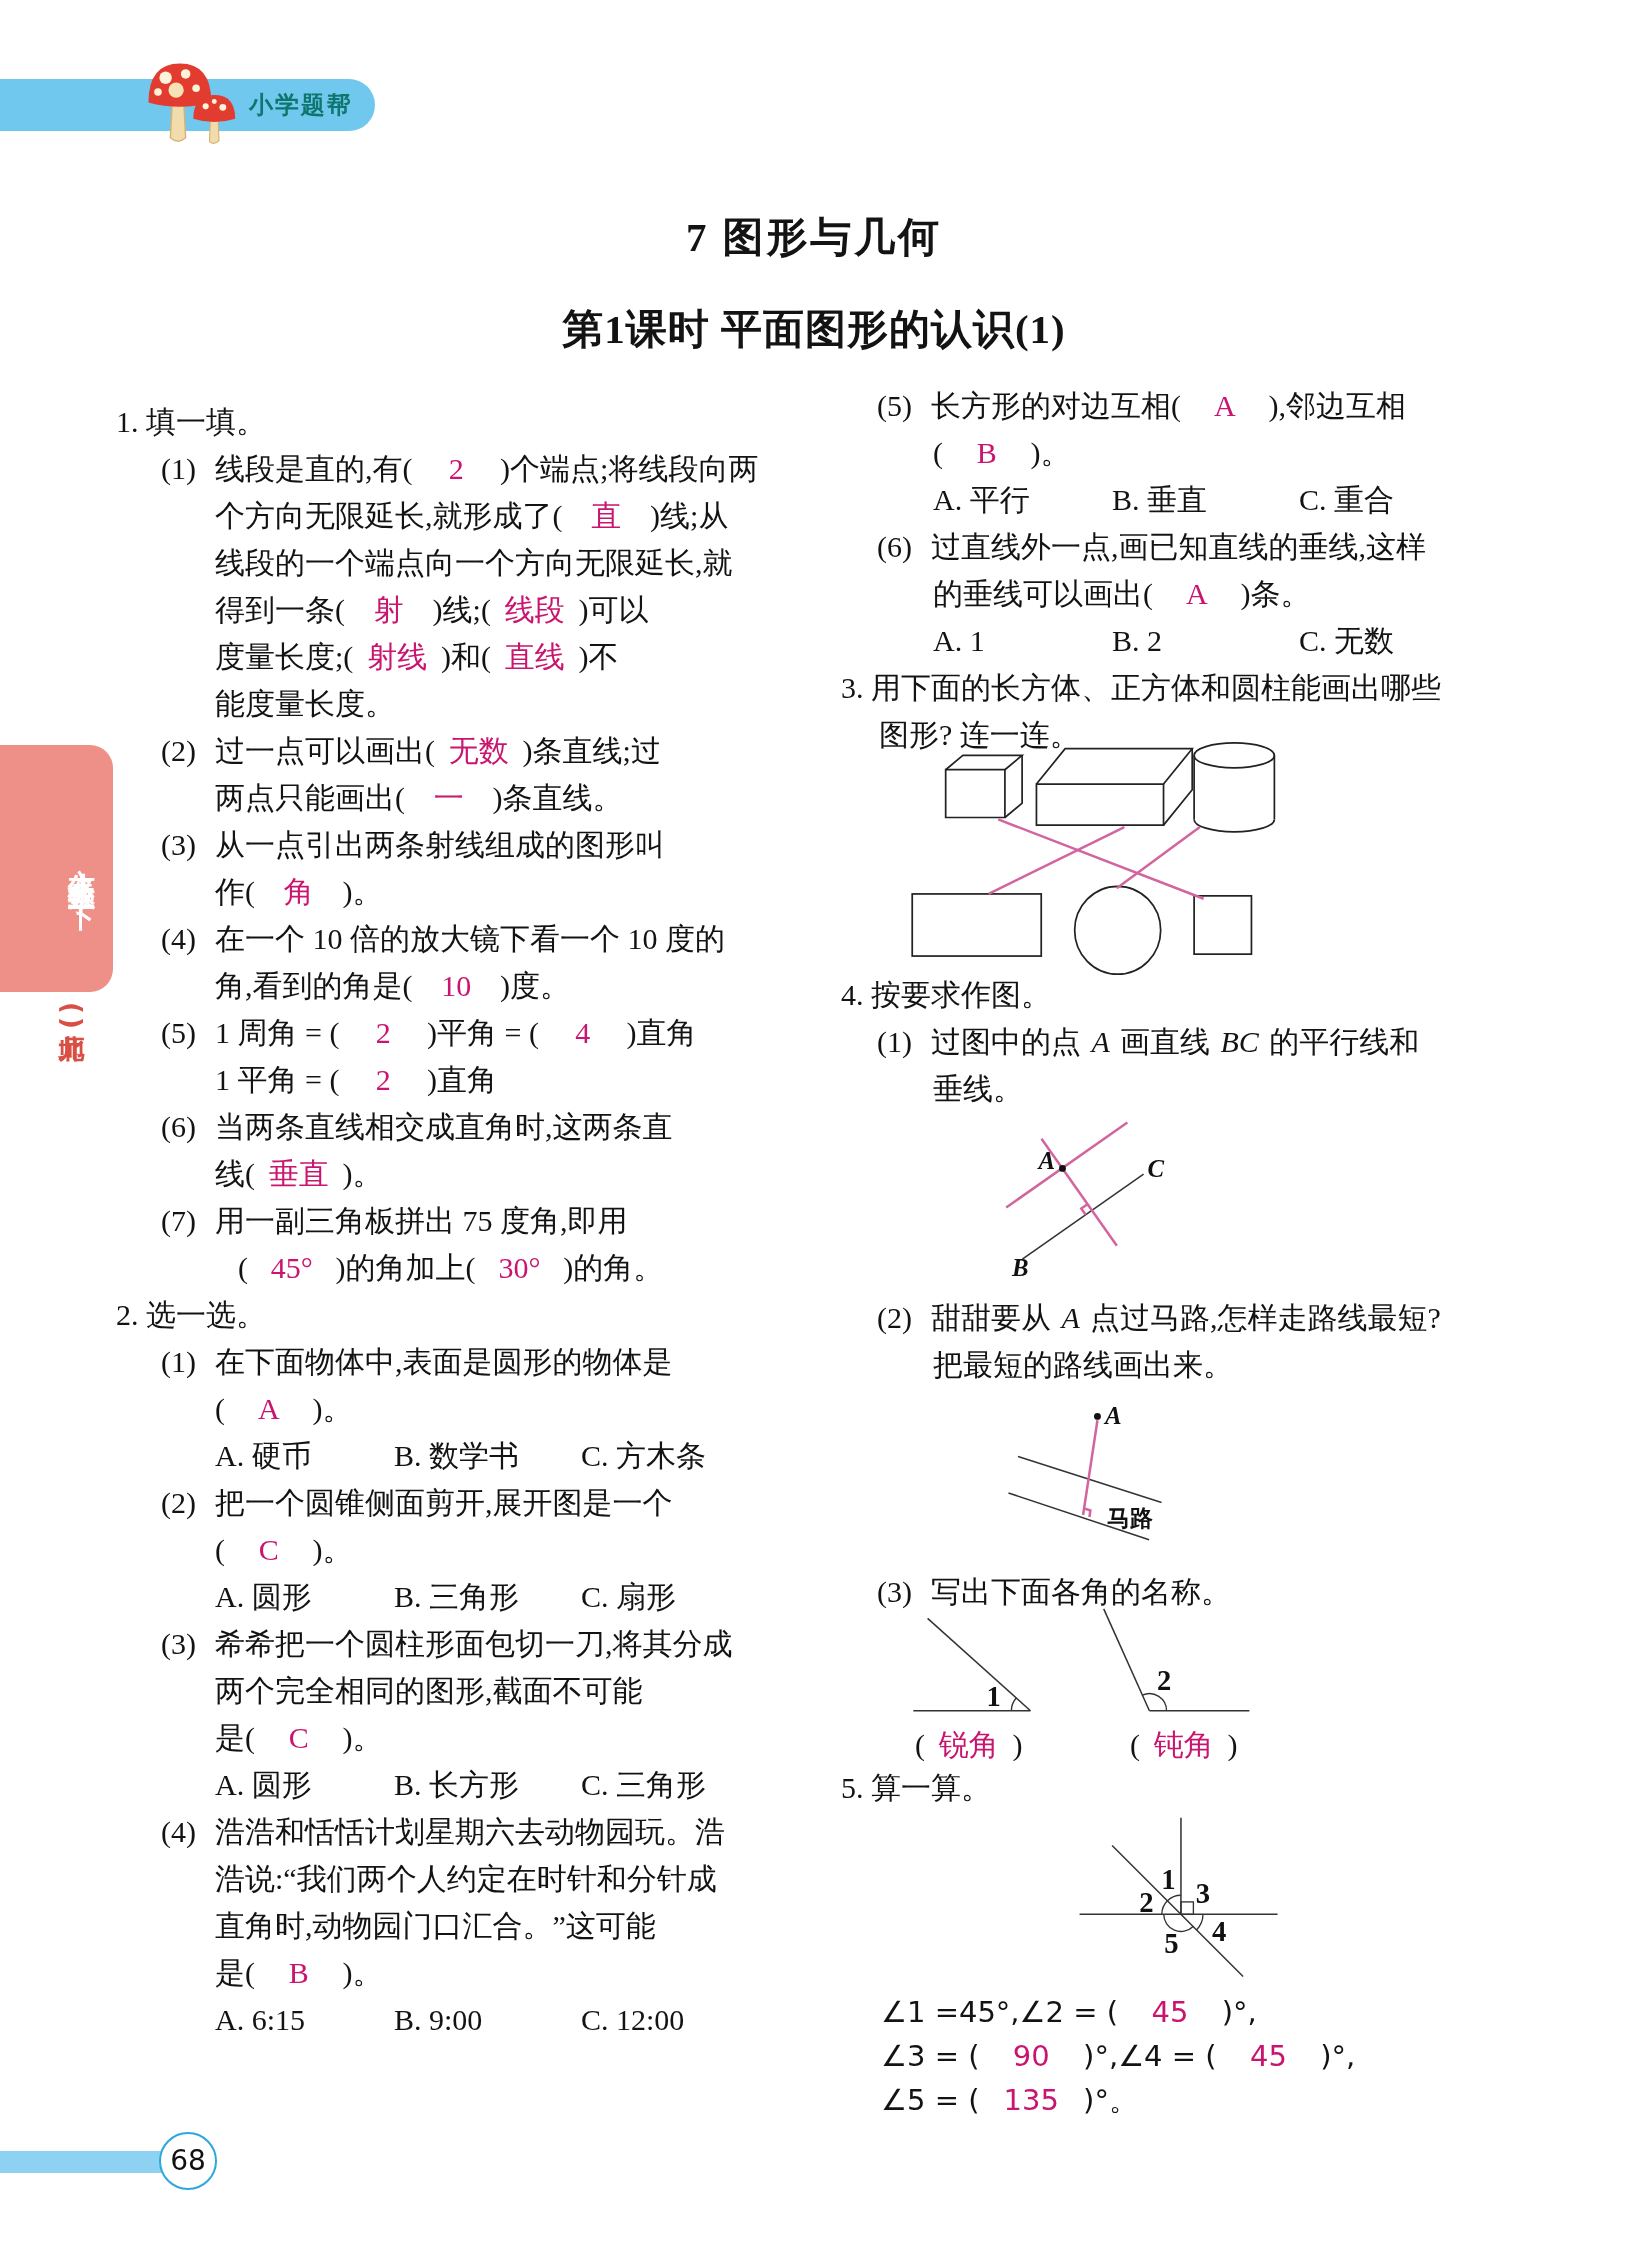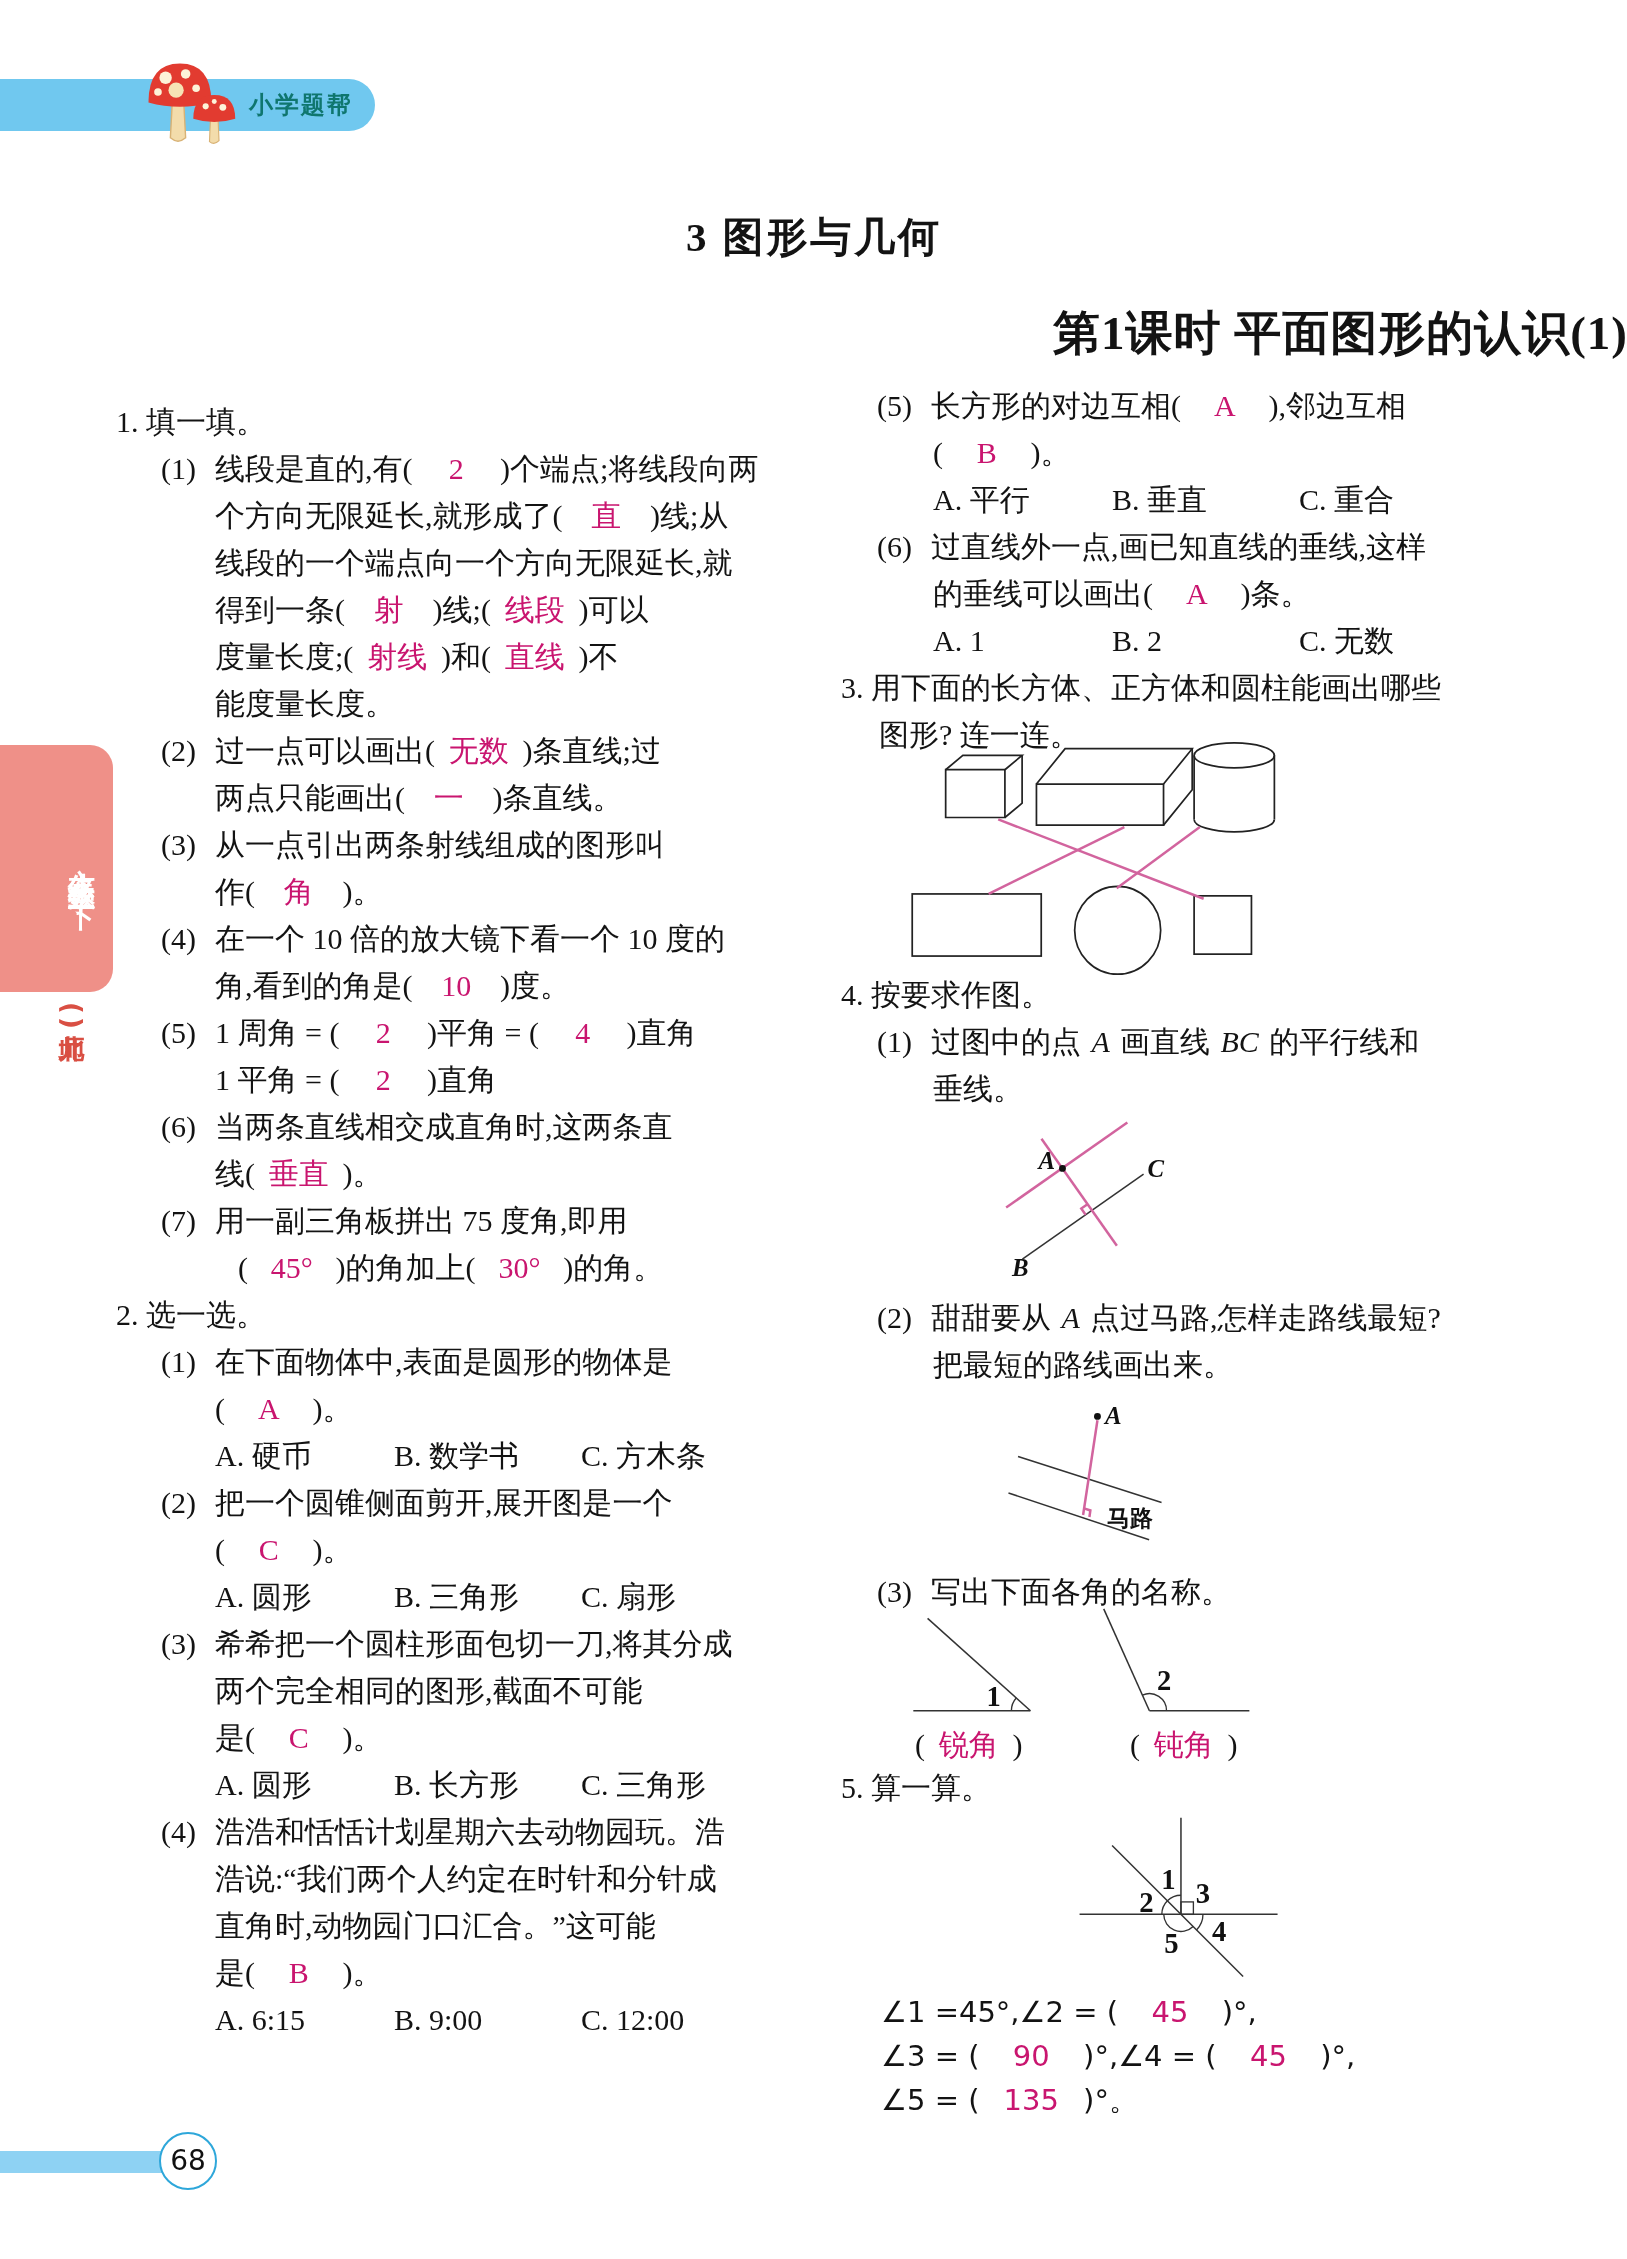--- a/index.html
+++ b/index.html
@@ -21,22 +21,22 @@
     font-family:"DejaVu Sans","Liberation Sans",sans-serif;
     font-size:24px;font-weight:bold;color:#0f766e;z-index:3;letter-spacing:1.9px;
   }
   .mushrooms{position:absolute;left:130px;top:52px;z-index:2;}
   
   .chapter{
     position:absolute;top:210px;left:0;width:100%;text-align:center;
     font-size:41px;font-weight:bold;letter-spacing:2.9px;
   }
   .lesson{
-    position:absolute;top:302px;left:0;width:100%;text-align:right;
-    font-size:47px;font-weight:bold;letter-spacing:1px;
+    position:absolute;top:302px;left:0;width:100%;text-align:center;
+    font-size:41px;font-weight:bold;letter-spacing:1px;
   }
   
   .side-tab{
     position:absolute;left:0;top:745px;width:113px;height:247px;
     background:#ef9088;border-radius:0 23px 23px 0;
     display:flex;align-items:center;justify-content:flex-end;
     padding-right:13.4px;box-sizing:border-box;z-index:1;
   }
   .side-tab span{
     writing-mode:vertical-rl;color:#ffffff;font-weight:bold;font-size:27px;
@@ -105,21 +105,21 @@
   <circle cx="29" cy="42" r="4" fill="#fdf3d8"></circle>
   <circle cx="48" cy="40" r="8" fill="#f6e3b5"></circle>
   <path d="M84 70 L83 94 Q88 98 93 93 L92 70 Z" fill="#f3dcab" stroke="#d8b275" stroke-width="1.2"></path>
   <path d="M66 70 Q66 45 88 45 Q110 45 110 70 Q88 77 66 70 Z" fill="#e23b30"></path>
   <circle cx="79" cy="57" r="3.2" fill="#fdf3d8"></circle>
   <circle cx="97" cy="58" r="3.6" fill="#fdf3d8"></circle>
   <circle cx="88" cy="52" r="2.6" fill="#fdf3d8"></circle>
 </svg>
 <div class="brand">小学题帮</div>
 
-<div class="chapter">3  图形与几何</div>
+<div class="chapter">7  图形与几何</div>
 <div class="lesson">第1课时  平面图形的认识(1)</div>
 
 <div class="side-tab">
   <span>六年级数学·下</span>
 </div>
 <div class="side-pub">(北师)</div>
 
 <div class="col-left">
   <div class="line i0"><span>1. 填一填。</span></div>
   <div class="line i1"><span class="seg-lbl">(1)</span><span>线段是直的,有(</span><span class="seg-ans">2</span><span>)个端点;将线段向两</span></div>

